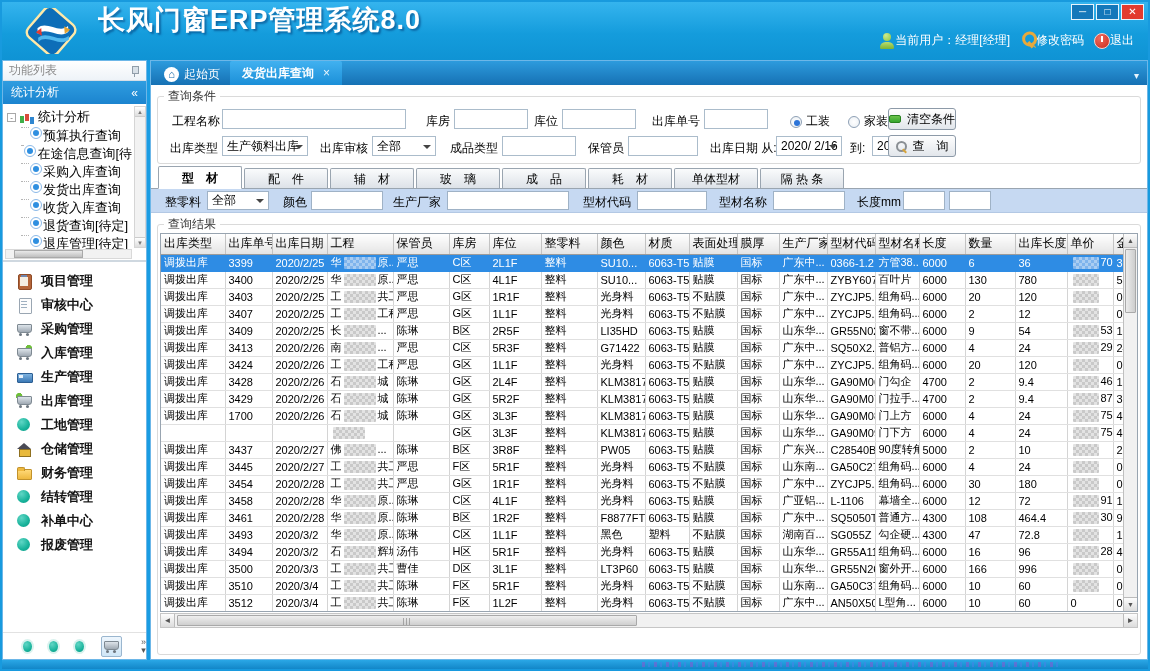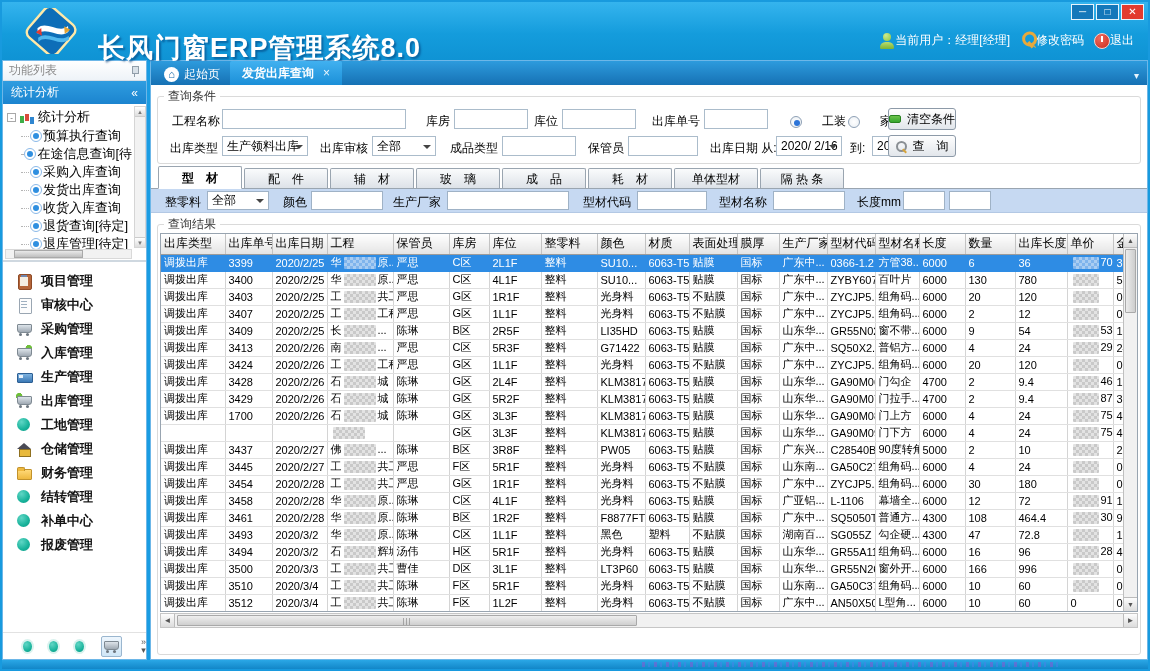--- a/index.html
+++ b/index.html
@@ -2,21 +2,21 @@
 <html><head>
 <meta charset="utf-8">
 <style>
 *{margin:0;padding:0;box-sizing:border-box}
 html,body{width:1150px;height:671px;overflow:hidden}
 body{font-family:"Liberation Sans","DejaVu Sans",sans-serif;font-size:12px;color:#000;background:#1a9ce2}
 .window{width:1150px;height:671px;display:flex;flex-direction:column;border:2px solid #189ade;background:#1a9ce2}
 
 .titlebar{height:58px;flex:0 0 auto;position:relative;background:linear-gradient(180deg,#35b4ee 0%,#149cdc 55%,#0f93d4 100%)}
 .logo{position:absolute;left:20px;top:6px;width:62px;height:46px}
-.app-title{position:absolute;left:96px;top:28px;font-size:27px;font-weight:bold;color:#fff;letter-spacing:1px;text-shadow:2px 2px 2px rgba(0,60,120,.55)}
+.app-title{position:absolute;left:96px;top:0;font-size:27px;font-weight:bold;color:#fff;letter-spacing:1px;text-shadow:2px 2px 2px rgba(0,60,120,.55)}
 .win-controls{position:absolute;top:2px;right:4px;display:flex;gap:2px}
 .win-btn{width:23px;height:16px;border:1px solid #e8f4fb;background:#1478ba;color:#fff;font-size:10px;line-height:14px;text-align:center;cursor:pointer}
 .win-btn.close{background:#e23b2e;font-weight:bold}
 .user-area{position:absolute;right:14px;top:30px;display:flex;align-items:center;gap:0;color:#fff;font-size:12px}
 .user-area .gap{width:10px}
 .person-icon{width:16px;height:16px;position:relative}
 .person-icon::before{content:"";position:absolute;left:4px;top:0;width:8px;height:8px;border-radius:50%;background:radial-gradient(circle at 35% 30%,#cdea8e,#8dc63f)}
 .person-icon::after{content:"";position:absolute;left:1px;bottom:0;width:14px;height:7px;border-radius:7px 7px 2px 2px;background:linear-gradient(#b9dd6f,#7cb335)}
 .key-icon{width:16px;height:16px;position:relative;transform:rotate(-40deg)}
 .key-icon::before{content:"";position:absolute;left:3px;top:0;width:9px;height:9px;border-radius:50%;border:3px solid #e7a93c}
@@ -32,21 +32,21 @@
 .pin-icon{width:10px;height:12px;position:relative;opacity:.75}
 .pin-icon::before{content:"";position:absolute;left:2px;top:1px;width:5px;height:6px;border:1px solid #6f7f8e;background:#cfd9e2}
 .pin-icon::after{content:"";position:absolute;left:4px;top:8px;width:1px;height:4px;background:#6f7f8e}
 .group-header{height:23px;flex:0 0 auto;display:flex;align-items:center;padding:0 8px;background:linear-gradient(#2f9de0,#1b84cf);color:#fff;font-size:12px}
 .group-header .sp{flex:1}
 .tree-box{height:158px;flex:0 0 auto;position:relative;border-bottom:2px solid #cfd8e0;background:#fff;overflow:hidden;padding:3px 14px 12px 4px}
 .troot{display:flex;align-items:center;gap:4px;height:20px;font-size:13px}
 .texp{width:9px;height:9px;border:1px solid #a8a8a8;background:#fff;font-size:8px;line-height:7px;text-align:center;color:#555}
 .stats-icon{width:14px;height:12px;position:relative}
 .stats-icon::before{content:"";position:absolute;left:0;bottom:0;width:4px;height:7px;background:#3fae49;box-shadow:5px -2px 0 #d84b3a,10px 1px 0 #2f86d0}
-.titem{display:flex;align-items:center;gap:1px;height:18px;padding-left:14px;font-size:13px;white-space:nowrap;cursor:pointer}
+.titem{display:flex;gap:1px;height:18px;padding-left:14px;font-size:13px;white-space:nowrap;cursor:pointer}
 .tline{width:8px;border-top:1px dotted #b5b5b5}
 .tdot{width:12px;height:12px;flex:0 0 12px;border-radius:50%;background:#fff;border:1px solid #8bb9e8;position:relative}
 .tdot::after{content:"";position:absolute;left:2px;top:2px;width:6px;height:6px;border-radius:50%;background:#2f8fe0}
 .tree-vscroll{position:absolute;right:0;top:2px;bottom:12px;width:12px;background:#f2f2f2;border:1px solid #d5d5d5;font-size:6px;color:#777;text-align:center}
 .tree-vscroll .a{height:10px;line-height:10px;background:linear-gradient(#fff,#ddd);border-bottom:1px solid #ccc}
 .tree-vscroll .b{position:absolute;bottom:0;width:100%;height:10px;line-height:10px;background:linear-gradient(#fff,#ddd);border-top:1px solid #ccc}
 .tree-hscroll{position:absolute;left:2px;right:14px;bottom:1px;height:10px;background:#f2f2f2;border:1px solid #d9d9d9;display:flex;align-items:center;font-size:6px;color:#777}
 .tree-hscroll .thumb{margin-left:8px;width:55%;height:8px;background:linear-gradient(#e9e9e9,#bfbfbf);border:1px solid #a9a9a9}
 .modules{flex:1;padding-top:7px;overflow:hidden}
 .module{height:24px;display:flex;align-items:center;gap:9px;padding-left:13px;font-size:13px;font-weight:bold;color:#141414;cursor:pointer}
@@ -81,21 +81,21 @@
 .tab-active{height:24px;background:linear-gradient(#41b1f0,#1b8fd8);color:#fff;font-weight:bold;display:flex;align-items:center;gap:9px;padding:0 12px;border-radius:2px 2px 0 0;cursor:pointer}
 .tab-close{font-weight:normal;font-size:12px;opacity:.9;cursor:pointer}
 .tab-dd{position:absolute;right:8px;bottom:4px;color:#e8f4fd;font-size:10px;cursor:pointer}
 fieldset{border:1px solid #dadada;border-radius:3px;margin:3px 6px 0}
 legend{font-size:12px;color:#333;margin-left:6px;padding:0 4px}
 .q-body{position:relative;height:58px}
 .q-lab{position:absolute;font-size:12px;color:#000;white-space:nowrap}
 .q-in{position:absolute;height:20px;border:1px solid #abbccb;background:#fff;font-size:12px;padding:0 3px;font-family:inherit}
 .dd{position:absolute;height:20px;border:1px solid #abbccb;background:#fff;font-size:12px;line-height:18px;padding:0 14px 0 4px;white-space:nowrap;overflow:hidden;cursor:pointer}
 .dd::after{content:"";position:absolute;right:4px;top:8px;border-left:4px solid transparent;border-right:4px solid transparent;border-top:4px solid #444}
-.radio{display:flex;align-items:center;gap:20px;position:absolute;font-size:12px;cursor:pointer}
+.radio{display:flex;align-items:center;gap:4px;position:absolute;font-size:12px;cursor:pointer}
 .rdot{width:12px;height:12px;border-radius:50%;border:1px solid #8ea0b5;background:radial-gradient(#fff,#e9eef3);position:relative}
 .rdot.on::after{content:"";position:absolute;left:3px;top:3px;width:6px;height:6px;border-radius:50%;background:#2c74d8}
 .btn{position:absolute;width:68px;height:22px;border:1px solid #8d9aa8;border-radius:3px;background:linear-gradient(#fefefe,#e2e6eb);display:flex;align-items:center;justify-content:center;gap:6px;font-size:12px;cursor:pointer}
 .eraser-icon{width:12px;height:8px;border-radius:2px;background:linear-gradient(#6cc24a,#35a62e);border:1px solid #27821f}
 .mag-icon{width:11px;height:11px;position:relative}
 .mag-icon::before{content:"";position:absolute;left:0;top:0;width:7px;height:7px;border:2px solid #8a8f94;border-radius:50%}
 .mag-icon::after{content:"";position:absolute;right:0;bottom:0;width:5px;height:2px;background:#d6a43c;transform:rotate(45deg)}
 
 .mat-tabs{height:23px;flex:0 0 auto;display:flex;align-items:flex-end;padding-left:7px;border-bottom:1px solid #9aa5b0;margin-top:2px}
 .mtab{width:84px;height:20px;line-height:20px;text-align:center;font-size:12px;border:1px solid #9aa5b0;border-bottom:none;background:linear-gradient(#fafbfc,#dde2e8);margin-right:2px;border-radius:2px 2px 0 0;white-space:nowrap;overflow:hidden;cursor:pointer}

